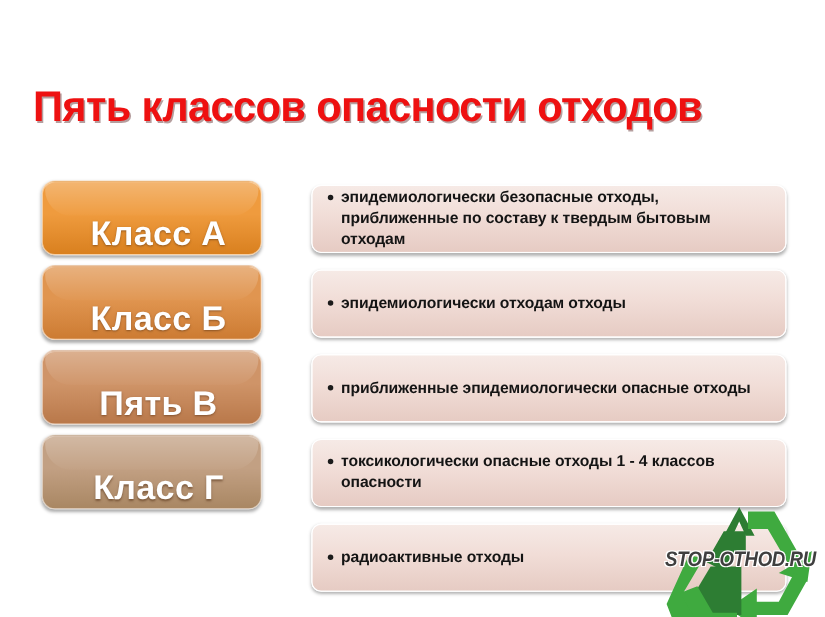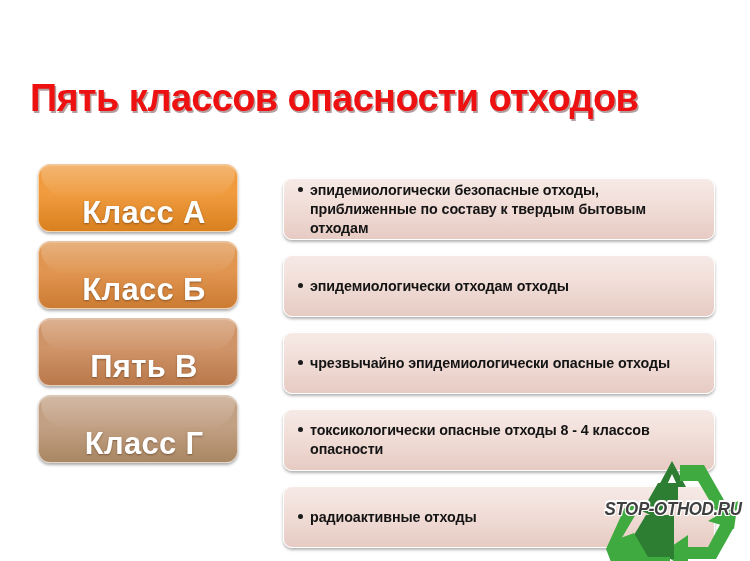--- a/index.html
+++ b/index.html
@@ -86,21 +86,21 @@
     font-size: 31px;
     font-weight: bold;
     letter-spacing: 0.3px;
     text-shadow: 0 1px 2px rgba(80,45,20,0.55);
   }
 
   
   .panel {
     position: absolute;
     left: 283px;
-    top: 14px;
+    top: 4px;
     width: 432px;
     height: 62px;
     border-radius: 9px;
     box-sizing: border-box;
     background: linear-gradient(to bottom, #f6eae6 0%, #f1ddd7 45%, #e6cbc3 100%);
     border: 1px solid #ffffff;
     box-shadow: 0 2px 3px rgba(0,0,0,0.30);
     display: flex;
     align-items: center;
     z-index: 1;
@@ -192,33 +192,33 @@
       </div>
     </div>
 
     <div class="row">
       <div class="badge" style="background: linear-gradient(rgb(207, 148, 104) 0%, rgb(207, 148, 104) 45%, rgb(185, 120, 74) 100%);">
         <span class="badge-label">Пять В</span>
       </div>
       <div class="panel">
         <div class="panel-inner">
           <span class="bullet"></span>
-          <span class="panel-text">чрезвычайно эпидемиологически опасные отходы</span>
+          <span class="panel-text">приближенные эпидемиологически опасные отходы</span>
         </div>
       </div>
     </div>
 
     <div class="row">
       <div class="badge" style="background: linear-gradient(rgb(194, 160, 131) 0%, rgb(194, 160, 131) 45%, rgb(169, 135, 99) 100%);">
         <span class="badge-label">Класс Г</span>
       </div>
       <div class="panel">
         <div class="panel-inner">
           <span class="bullet"></span>
-          <span class="panel-text">токсикологически опасные отходы 8 - 4 классов опасности</span>
+          <span class="panel-text">токсикологически опасные отходы 1 - 4 классов опасности</span>
         </div>
       </div>
     </div>
 
     <div class="row">
       <div class="panel">
         <div class="panel-inner">
           <span class="bullet"></span>
           <span class="panel-text">радиоактивные отходы</span>
         </div>

